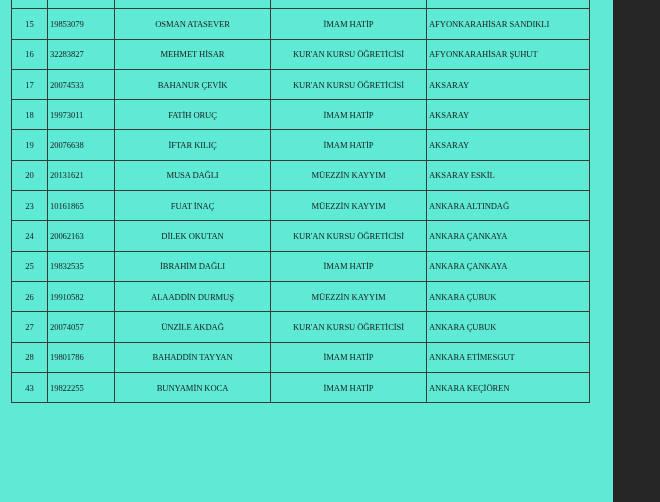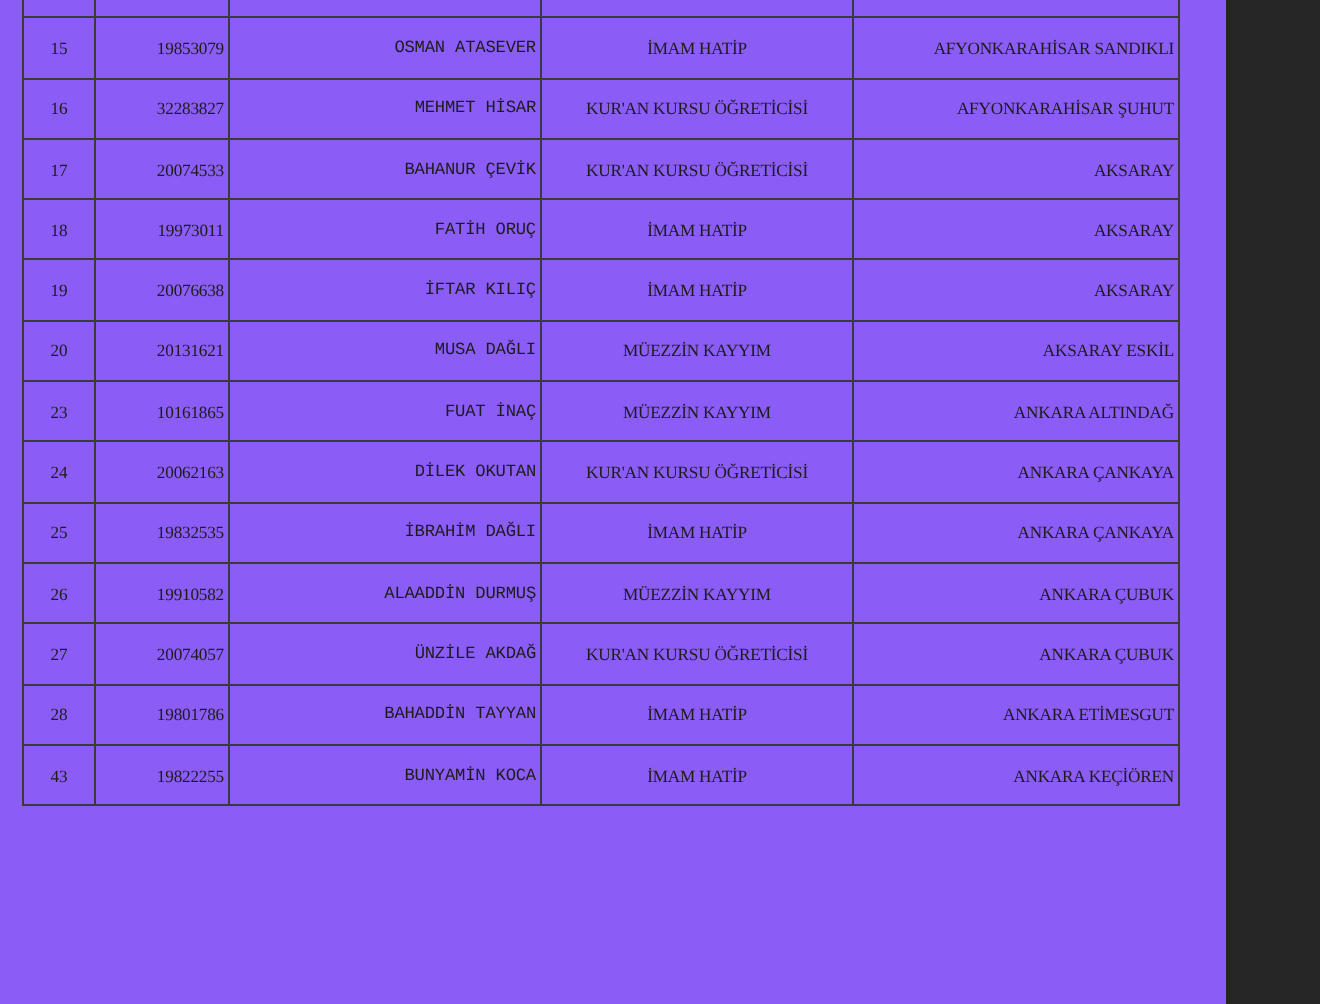--- a/index.html
+++ b/index.html
@@ -3,21 +3,21 @@
   <meta charset="utf-8">
   <style>
     html, body { margin: 0; padding: 0; }
     body {
       width: 660px; height: 502px; overflow: hidden;
       background: #ffffff; position: relative;
       font-family: "Liberation Serif", "DejaVu Serif", serif;
     }
     .page {
       position: absolute; left: 0; top: 0; width: 613px; height: 502px;
-      background: #8b5cf6;
+      background: #5eead4;
     }
     .side-panel {
       position: absolute; left: 613px; top: 0; width: 47px; height: 502px;
       background: #262626;
     }
     table.roster {
       position: absolute; left: 11px; top: -22px;
       border-collapse: collapse;
       table-layout: fixed;
       width: 575px;
@@ -26,24 +26,24 @@
       border: 1.3px solid #3a3a3a;
       height: 29.3px;
       padding: 0 2px;
       font-size: 8.6px;
       color: #1c1c1c;
       white-space: nowrap;
       overflow: hidden;
       letter-spacing: -0.1px;
     }
     td.c-no { width: 31px; text-align: center; }
-    td.c-id { width: 62px; text-align: right; }
-    td.c-name { width: 151px; text-align: right; font-family: Liberation Mono, monospace; }
+    td.c-id { width: 62px; text-align: left; }
+    td.c-name { width: 151px; text-align: center; }
     td.c-title { width: 151px; text-align: center; }
-    td.c-place { width: 158px; text-align: right; }
+    td.c-place { width: 158px; text-align: left; }
     tr.spacer td { height: 29.3px; }
   </style>
 </head>
 <body>
 
 <div class="page">
   <table class="roster">
     <tbody id="rows">
       <tr class="spacer">
         <td class="c-no"></td>

